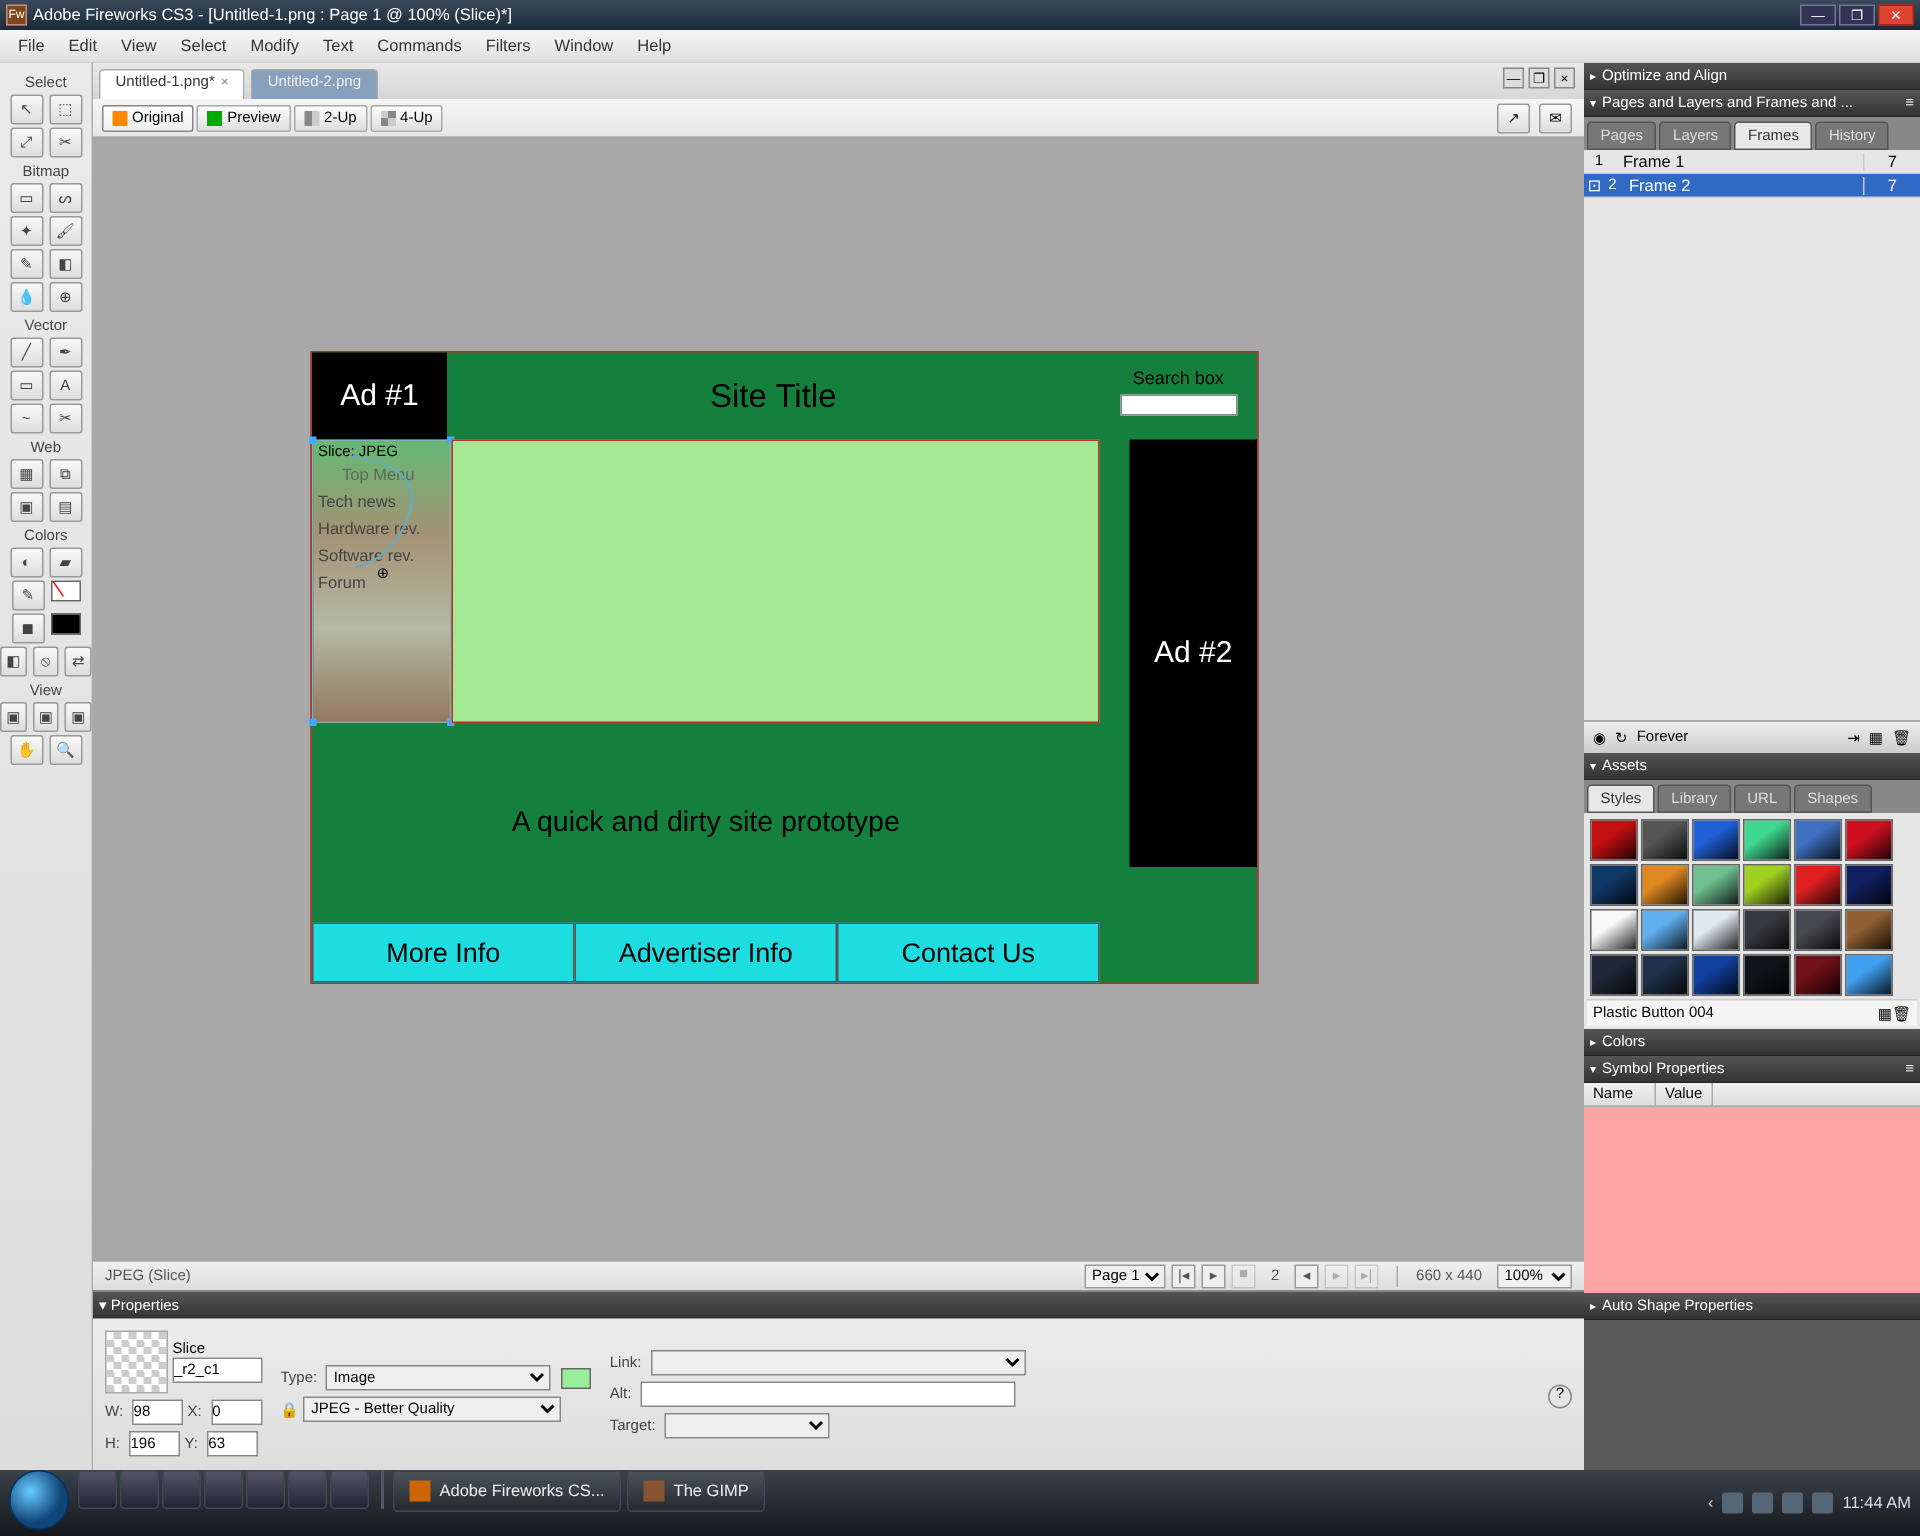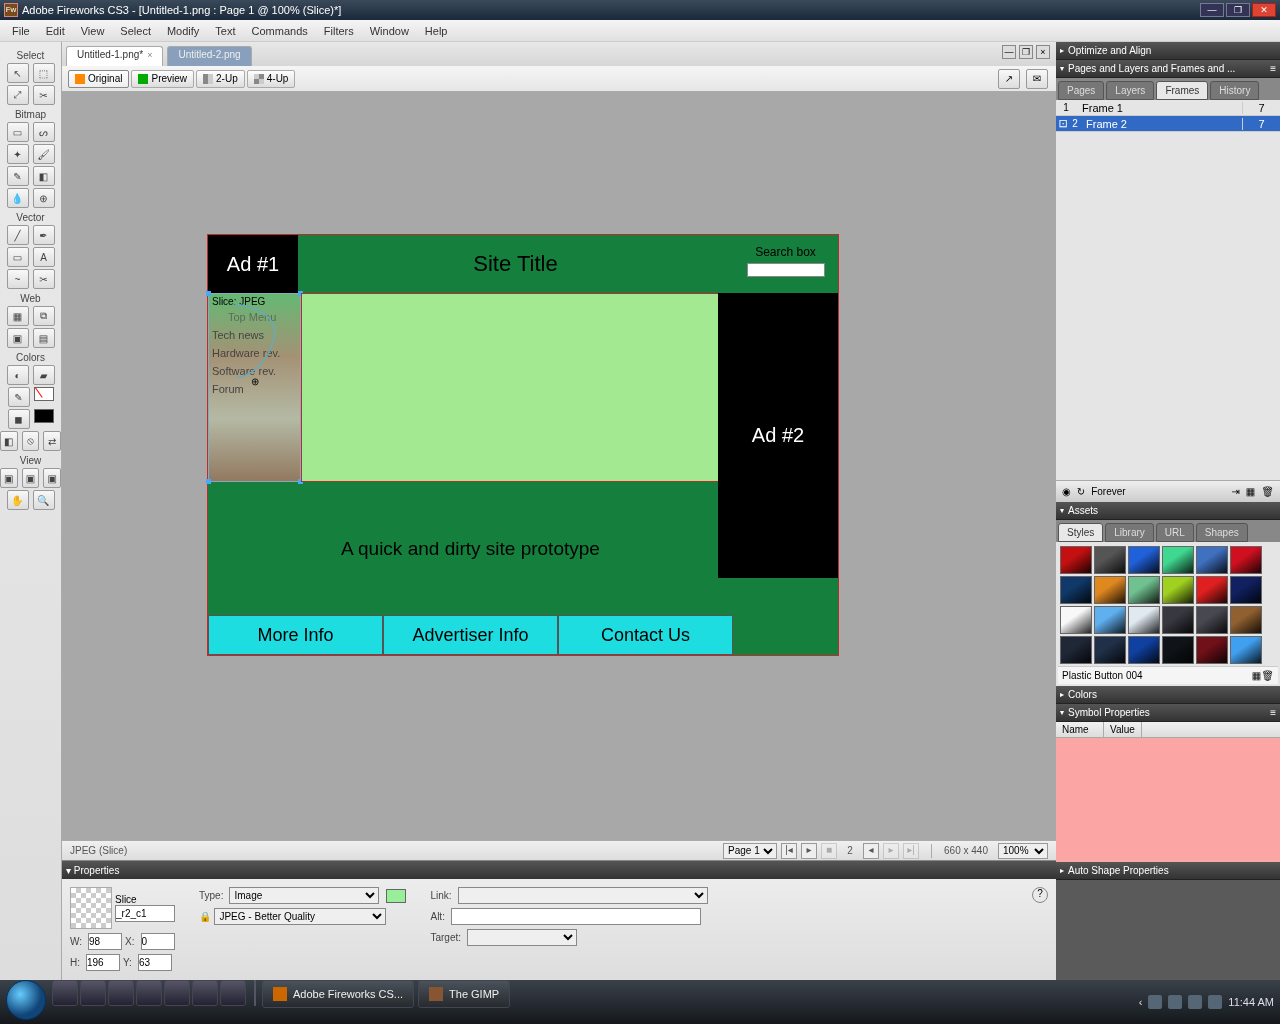--- a/index.html
+++ b/index.html
@@ -47,21 +47,21 @@
 
 .proto-ad1 { position:absolute; top:0; left:0; width:90px; height:58px; background:#000; color:#fff; font-size:20px; display:flex; align-items:center; justify-content:center; font-family: Arial; }
 .proto-title { position:absolute; top:0; left:90px; right:105px; height:58px; display:flex; align-items:center; justify-content:center; font-size:22px; font-family:Arial;}
 .proto-search { position:absolute; top:0; right:0; width:105px; height:58px; padding:10px 8px; font-size:12px; font-family:Arial; text-align:center;}
 .proto-search input { width:78px; height:14px; border:1px solid #888; margin-top:4px;}
 .proto-slice { position:absolute; top:58px; left:0; width:93px; height:189px; background: linear-gradient(180deg, rgba(180,240,170,0.5), rgba(200,150,130,0.8), rgba(220,200,190,0.8), rgba(160,120,100,0.9)); border:1px solid #8ab;}
 .slice-label { position:absolute; top:2px; left:3px; font-size:10px; font-family:Arial;}
 .slice-menu { position:absolute; top:14px; left:3px; font-size:11px; line-height:18px; color:#444;}
 .slice-menu .m-title{ opacity:.6; margin-left:16px;}
 .proto-green { position:absolute; top:58px; left:93px; right:105px; height:189px; background:#a2e992; border:1px solid #bc2c2c; border-top:1px solid #bc2c2c;}
-.proto-ad2 { position:absolute; top:58px; right:0; width:120px; height:285px; background:#000; color:#fff; font-size:20px; display:flex; align-items:center; justify-content:center; font-family:Arial;}
+.proto-ad2 { position:absolute; top:58px; right:0; width:85px; height:285px; background:#000; color:#fff; font-size:20px; display:flex; align-items:center; justify-content:center; font-family:Arial;}
 .proto-body { position:absolute; top:247px; left:0; right:105px; height:134px; display:flex; align-items:center; justify-content:center; font-size:19px; font-family:Arial;}
 .proto-footer { position:absolute; bottom:0; left:0; right:105px; height:40px; display:flex;}
 .footer-cell { flex:1; background:#1ddde0; border:1px solid #555; display:flex; align-items:center; justify-content:center; font-size:18px; font-family:Arial;}
 
 .status-strip { height:20px; background:linear-gradient(#f0f0f0,#ddd); border-top:1px solid #aaa; display:flex; align-items:center; font-size:10px; padding:0 8px; color:#555;}
 .status-strip .spacer{flex:1;}
 .pager { display:flex; align-items:center; gap:4px;}
 .pager select, .pager .pbtn { height:16px; font-size:10px; border:1px solid #999;}
 .pbtn { width:16px; text-align:center; background:#eee;}
 
@@ -85,21 +85,21 @@
 .swatchbtn { width:32px; height:28px; border:1px solid #666;}
 .style-name { height:18px; background:#f5f5f5; font-size:10px; display:flex; align-items:center; padding:0 4px; border-top:1px solid #ccc;}
 
 .sym-table { background:#fca5a5; height:140px; font-size:10px;}
 .sym-hdr { display:flex; border-bottom:1px solid #aaa; background:linear-gradient(#f0f0f0,#ddd);}
 .sym-hdr div { padding:2px 6px; border-right:1px solid #aaa;}
 
 
 .properties { position:absolute; left:62px; right:224px; bottom:44px; height:120px; background:linear-gradient(#efefef,#ddd); border-top:1px solid #888;}
 .prop-hdr { height:18px; background:linear-gradient(#555,#333); color:#fff; font-size:10px; display:flex; align-items:center; padding:0 4px;}
-.prop-body { padding:8px; display:flex; gap:24px; font-size:10px; align-items:flex-start;}
+.prop-body { padding:8px; display:flex; gap:12px; font-size:10px; align-items:center;}
 .thumb { width:42px; height:42px; border:1px solid #aaa; background:repeating-conic-gradient(#ccc 0 25%, #fff 0 50%) 0 0/10px 10px;}
 .prop-col label { display:inline-block; font-size:10px; color:#444; margin-right:3px;}
 .prop-col .row{ margin-bottom:4px; display:flex; align-items:center; gap:3px;}
 .prop-col input, .prop-col select { height:17px; font-size:10px; border:1px solid #888;}
 
 
 .taskbar { position:absolute; bottom:0; left:0; right:0; height:44px; background:linear-gradient(#3a4149,#14181c); display:flex; padding:0 6px;}
 .start { width:40px; height:40px; border-radius:50%; background:radial-gradient(circle at 35% 35%, #6cf, #147 60%); border:1px solid #036; margin-right:6px; position:relative;}
 .tb-ico { width:26px; height:26px; border:1px solid #445; border-radius:3px; background:linear-gradient(#556,#223); margin-right:2px;}
 .tb-app { height:28px; padding:0 10px; border:1px solid #445; border-radius:3px; background:linear-gradient(#4a525a,#262a2e); color:#eee; font-size:11px; display:flex; align-items:center; gap:6px; margin-right:4px;}

